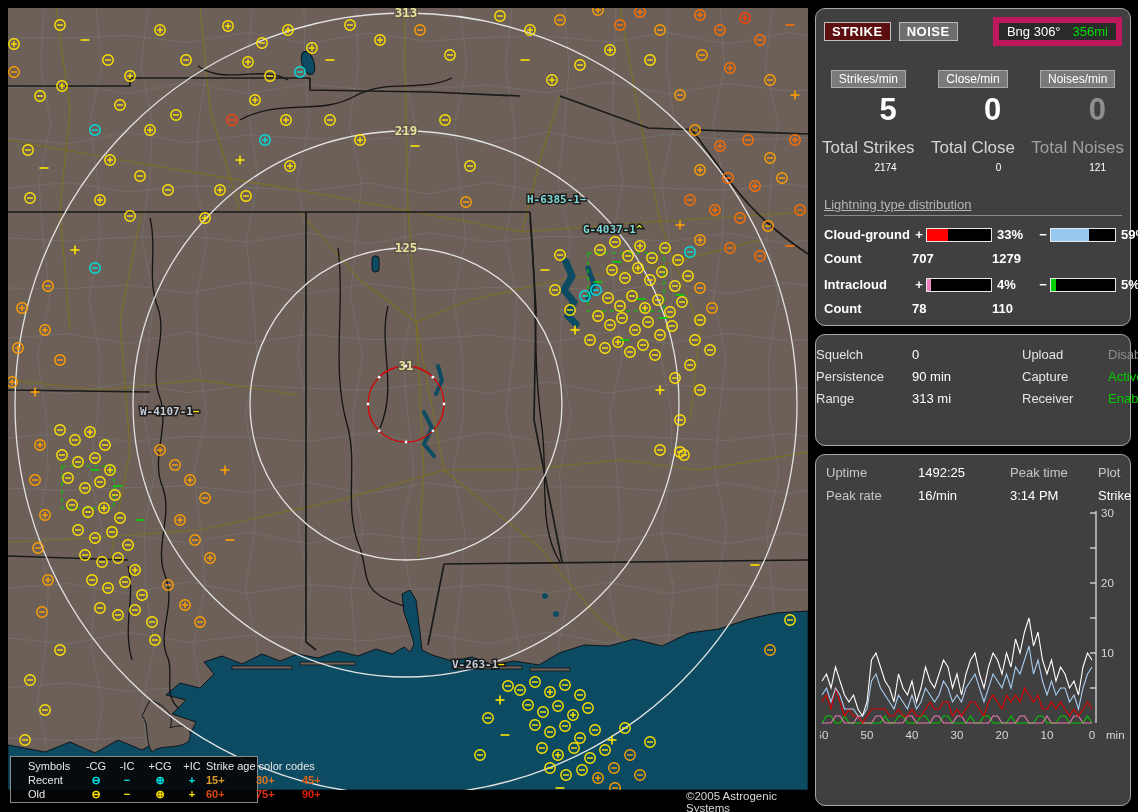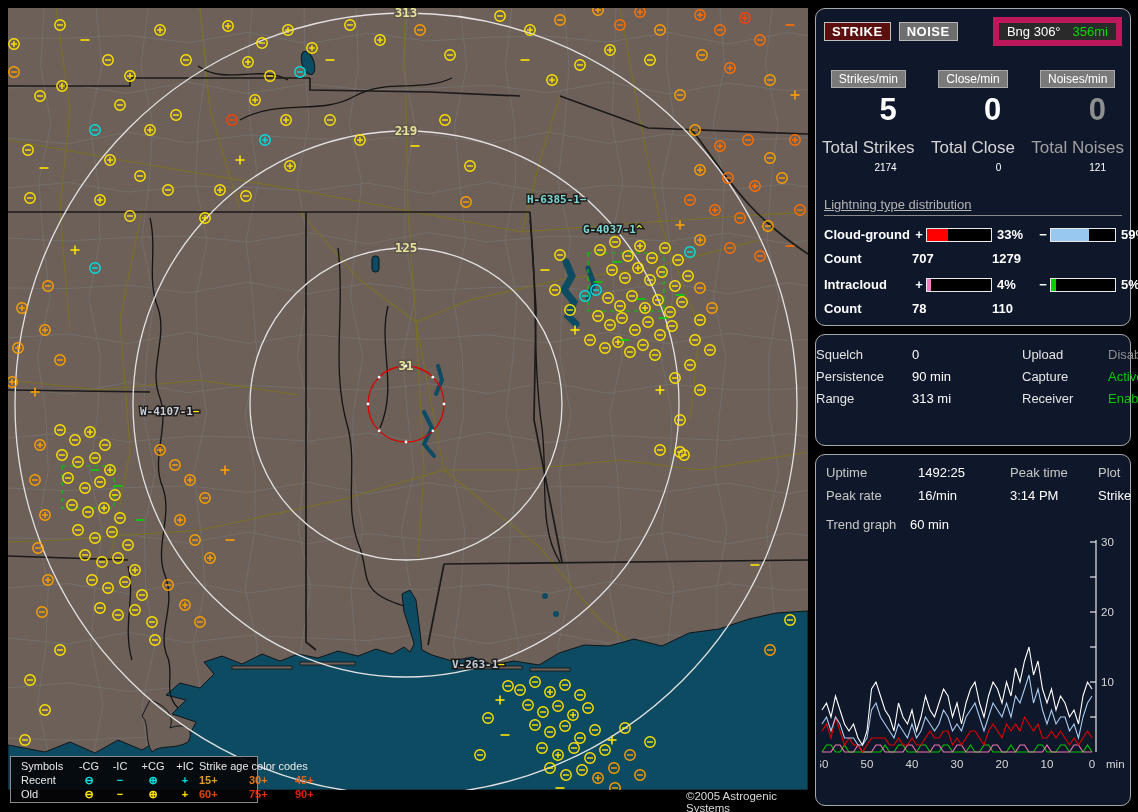--- a/index.html
+++ b/index.html
@@ -2,29 +2,29 @@
 <html><head>
 <meta charset="utf-8">
 <style>
   html,body{margin:0;padding:0;background:#000;}
   body{width:1138px;height:812px;position:relative;overflow:hidden;
        font-family:"Liberation Sans", sans-serif; -webkit-font-smoothing:antialiased;}
   .map-area{position:absolute;left:0;top:0;width:812px;height:812px;}
   #map-svg{position:absolute;left:0;top:0;}
   .map-legend{position:absolute;left:10px;top:756px;width:248px;height:47px;
       background:rgba(5,5,8,.92);border:1px solid #8a8a8a;color:#e8e8e8;
-      font-size:11px;line-height:14px;padding:2px 10px;box-sizing:border-box;z-index:5;}
+      font-size:11px;line-height:14px;padding:2px 17px;box-sizing:border-box;z-index:5;}
   .leg-grid{display:grid;grid-template-columns:52px 32px 30px 36px 28px 50px 46px 40px;}
   .leg-grid span{white-space:nowrap;}
   .leg-age-head{grid-column:6 / span 3;}
   .leg-sym{text-align:center;font-weight:bold;}
   .leg-age{font-weight:bold;}
   .copyright{position:absolute;left:686px;top:790px;color:#d8d8d8;font-size:11.5px;z-index:5;}
 
-  .panel{position:absolute;left:815px;width:316px;background:#0f172a;border:1px solid #a8a8a8;
+  .panel{position:absolute;left:815px;width:316px;background:#404040;border:1px solid #a8a8a8;
          border-radius:10px;box-sizing:border-box;color:#fff;font-size:13px;}
   .panel1{top:8px;height:318px;}
   .panel2{top:334px;height:112px;}
   .panel3{top:454px;height:352px;}
 
   .p1-row1{display:flex;align-items:center;padding:8px 8px 0 8px;}
   .btn{font-weight:bold;font-size:13px;padding:1px 7px;border:1px solid #b8b8b8;color:#fff;letter-spacing:.5px;cursor:default;}
   .btn-strike{background:#5c0f0f;border-color:#c0c0c0;}
   .btn-noise{background:#6e6e6e;margin-left:8px;}
   .spacer{flex:1;}
@@ -868,24 +868,20 @@
   <div class="sess-grid">
     <span class="glab">Uptime</span>
     <span>1492:25</span>
     <span class="glab">Peak time</span>
     <span class="glab">Plot</span>
     <span class="glab">Peak rate</span>
     <span>16/min</span>
     <span>3:14 PM</span>
     <span>Strike</span>
   </div>
-  <div class="trend-row">
-    <span class="glab">Trend graph</span>
-    <span class="val">60 min</span>
-  </div>
   <svg id="trend-svg" width="306" height="250">
       <line x1="276" y1="6" x2="276" y2="218" stroke="#e8e8e8" stroke-width="1.2"></line>
       <line x1="270" y1="183" x2="276" y2="183" stroke="#e8e8e8" stroke-width="1.2"></line>
       <line x1="270" y1="148" x2="276" y2="148" stroke="#e8e8e8" stroke-width="1.2"></line>
       <line x1="270" y1="113" x2="276" y2="113" stroke="#e8e8e8" stroke-width="1.2"></line>
       <line x1="270" y1="78" x2="276" y2="78" stroke="#e8e8e8" stroke-width="1.2"></line>
       <line x1="270" y1="43" x2="276" y2="43" stroke="#e8e8e8" stroke-width="1.2"></line>
       <line x1="270" y1="8" x2="276" y2="8" stroke="#e8e8e8" stroke-width="1.2"></line>
       <text x="281" y="152" font-size="11.5" fill="#d8d8d8">10</text>
       <text x="281" y="82" font-size="11.5" fill="#d8d8d8">20</text>

